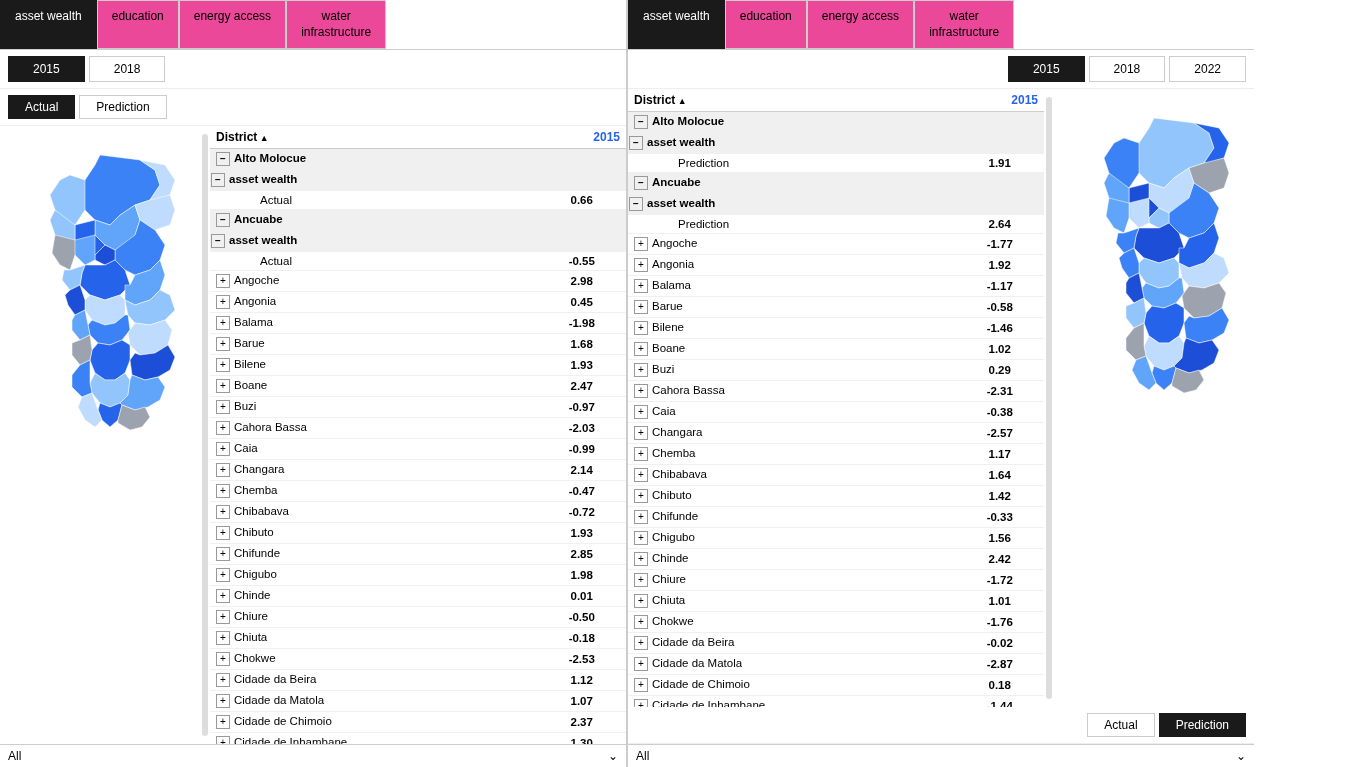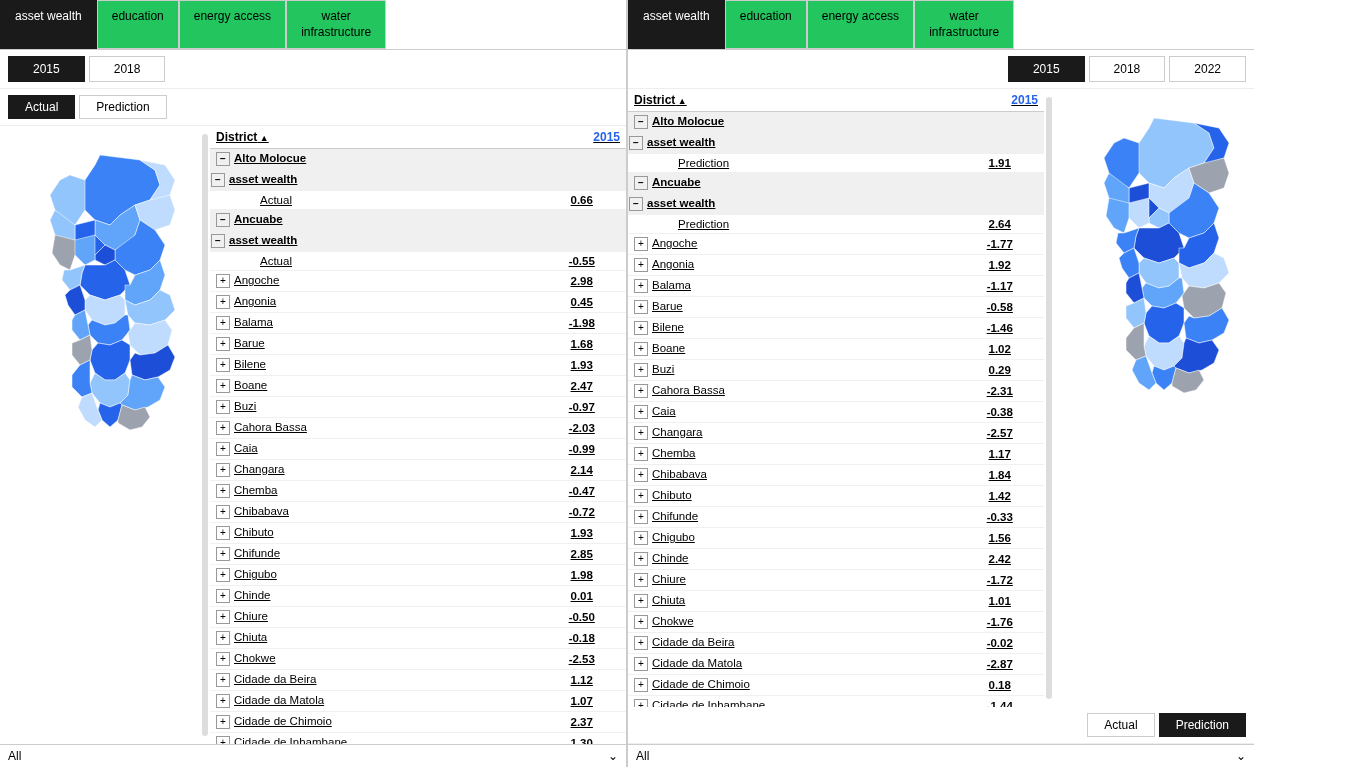--- a/index.html
+++ b/index.html
@@ -31,21 +31,21 @@
     
     .tab-row {
       display: flex;
       border-bottom: 1px solid #ccc;
       background: #fff;
     }
     .tab {
       padding: 8px 14px;
       border: 1px solid #ccc;
       cursor: pointer;
-      background: #22c55e;
+      background: #ec4899;
       font-size: 12px;
       text-align: center;
       min-width: 80px;
       line-height: 1.3;
     }
     .tab.active {
       background: #1a1a1a;
       color: #fff;
       border-color: #1a1a1a;
     }
@@ -111,21 +111,20 @@
       align-items: center;
       position: relative;
     }
 
     
     .table-area {
       flex: 1;
       overflow-y: auto;
       overflow-x: hidden;
       position: relative;
-      text-decoration: underline;
     }
 
     .data-table {
       width: 100%;
       border-collapse: collapse;
     }
     .data-table thead th {
       position: sticky;
       top: 0;
       background: #fff;
@@ -500,21 +499,21 @@
               <tr class="row-district">
                 <td><span class="expand-icon">+</span><span>Changara</span></td>
                 <td class="num">-2.57</td>
               </tr>
               <tr class="row-district">
                 <td><span class="expand-icon">+</span><span>Chemba</span></td>
                 <td class="num">1.17</td>
               </tr>
               <tr class="row-district">
                 <td><span class="expand-icon">+</span><span>Chibabava</span></td>
-                <td class="num">1.84</td>
+                <td class="num">1.64</td>
               </tr>
               <tr class="row-district">
                 <td><span class="expand-icon">+</span><span>Chibuto</span></td>
                 <td class="num">1.42</td>
               </tr>
               <tr class="row-district">
                 <td><span class="expand-icon">+</span><span>Chifunde</span></td>
                 <td class="num">-0.33</td>
               </tr>
               <tr class="row-district">

